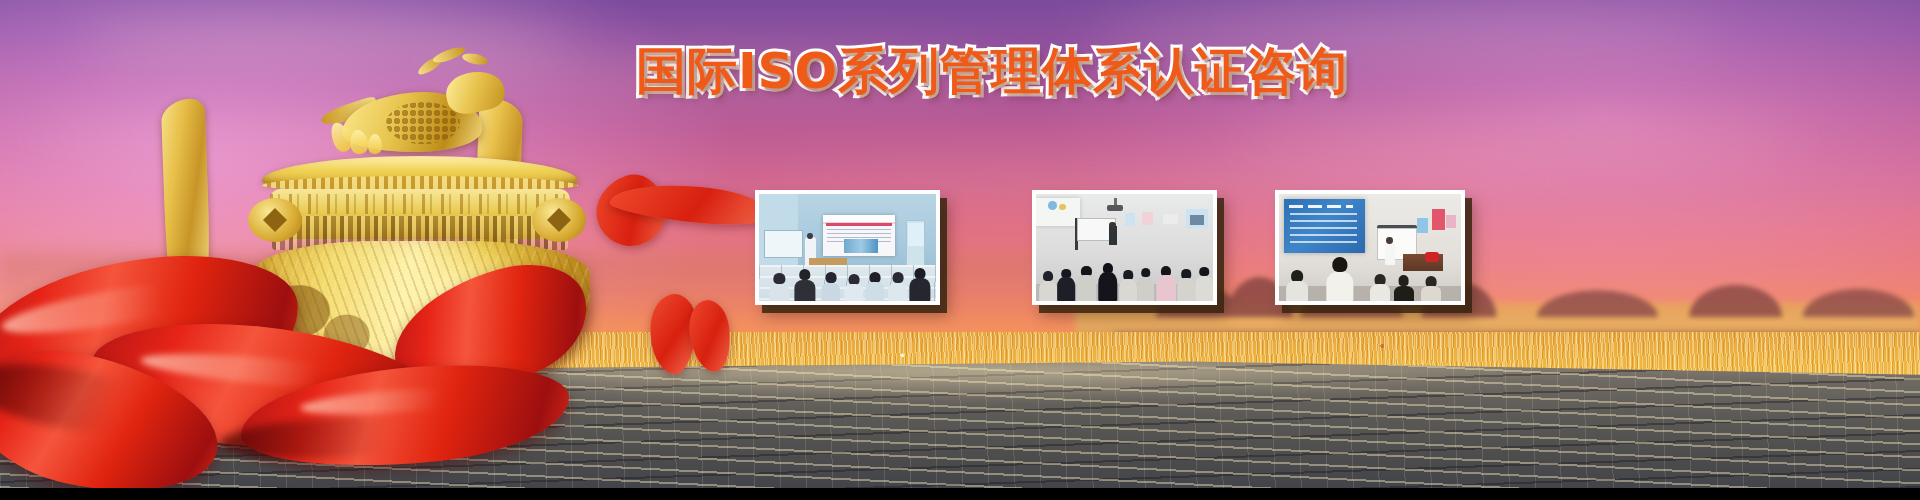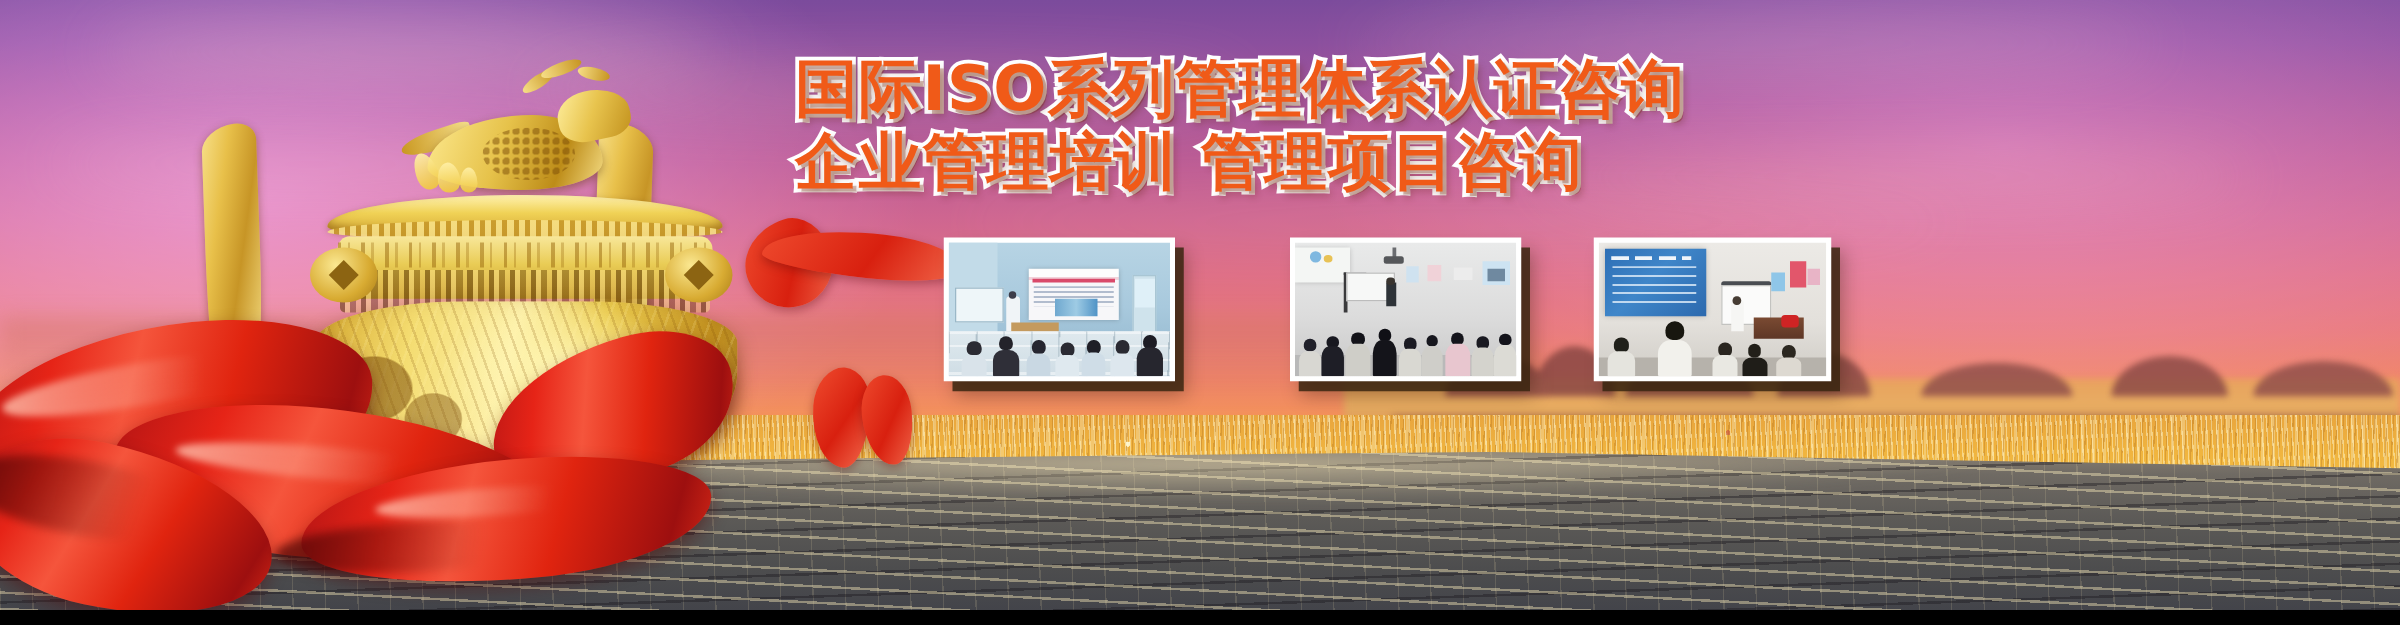--- a/index.html
+++ b/index.html
@@ -528,21 +528,20 @@
     <div class="rb-hi hi2"></div>
     <div class="rb-hi hi3"></div>
   </div>
   <div class="wisp w2"></div>
   <div class="wisp w1"></div>
   <div class="wisp w3"></div>
   <div class="wisp w4"></div>
 
   <div class="headline">
     <div class="hl-line l1">国际ISO系列管理体系认证咨询</div>
-    <div class="hl-line l2">企业管理培训  管理项目咨询</div>
   </div>
 
   <div class="photos">
 
     <div class="photo p1">
       <div class="pimg">
         <div class="scene1"></div>
         <div class="s1-wallL"></div>
         <div class="s1-board"></div>
         <div class="s1-screen">

